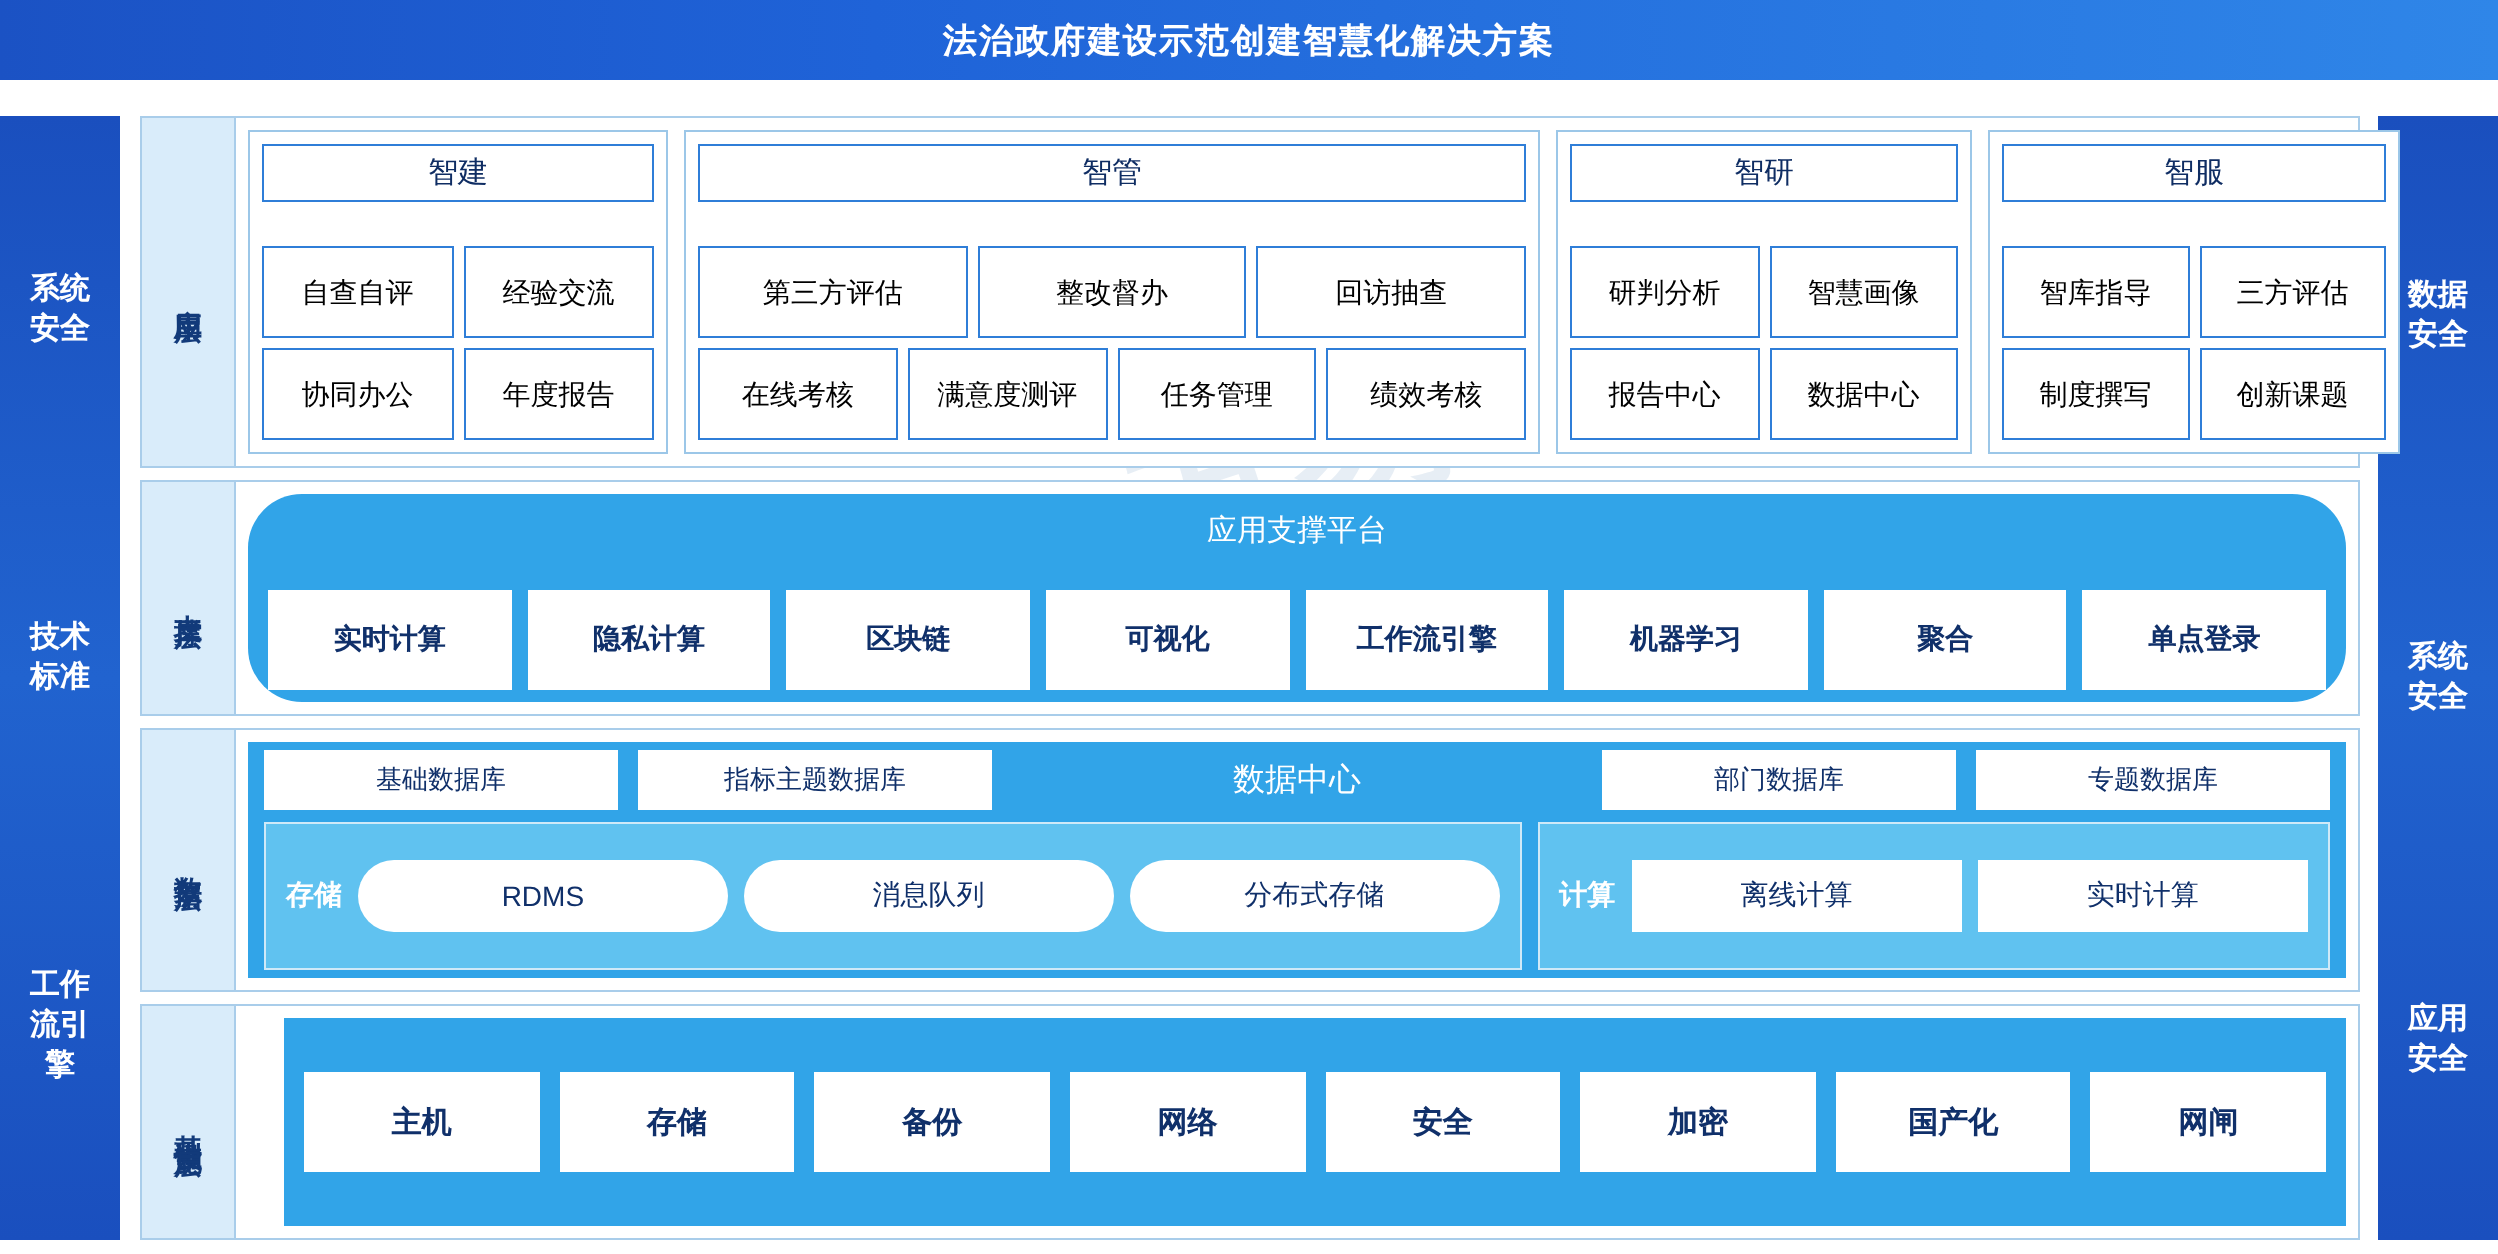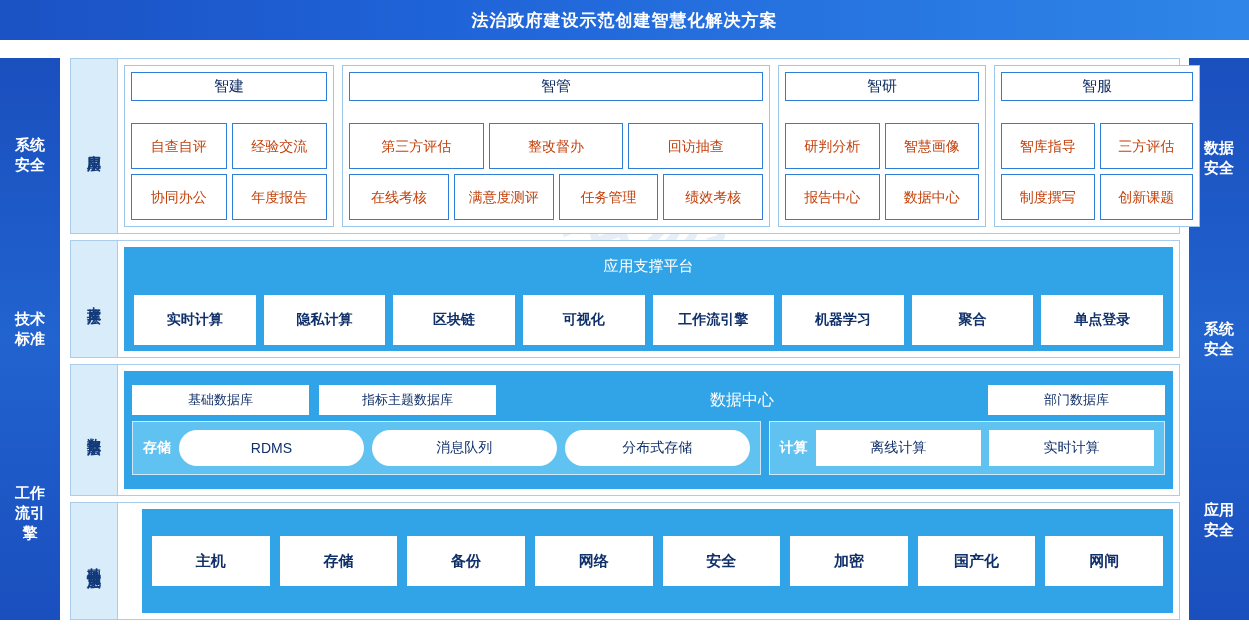--- a/index.html
+++ b/index.html
@@ -113,40 +113,41 @@
     align-items: center;
     justify-content: center;
     background: #ffffff;
   }
   .group-rows { display: flex; flex-direction: column; gap: 5px; flex: 1; }
   .group-row { display: flex; gap: 5px; flex: 1; }
   .cell {
     flex: 1;
     border: 1px solid #2f7ed8;
     background: #ffffff;
-    color: #c2410c;
+    color: #000000;
     font-size: 14px;
     display: flex;
     align-items: center;
     justify-content: center;
     text-align: center;
     line-height: 16px;
     min-height: 44px;
   }
 
   
   #layer-support { top: 240px; height: 118px; }
   .support-inner {
     background: #31a4e8;
     height: 100%;
     box-sizing: border-box;
     padding: 6px 10px;
     display: flex;
     flex-direction: column;
     gap: 16px;
+    border-radius: 27px;
   }
   .support-title {
     color: #ffffff;
     font-size: 15px;
     text-align: center;
     height: 26px;
     line-height: 26px;
   }
   .support-row { display: flex; gap: 8px; flex: 1; }
   .support-cell {
@@ -160,21 +161,21 @@
     align-items: center;
     justify-content: center;
   }
 
   
   #layer-data { top: 364px; height: 132px; }
   .data-inner {
     background: #31a4e8;
     height: 100%;
     box-sizing: border-box;
-    padding: 14px 8px;
+    padding: 4px 8px;
     display: flex;
     flex-direction: column;
     gap: 6px;
   }
   .data-top { display: flex; align-items: center; gap: 10px; height: 30px; }
   .db-cell {
     background: #ffffff;
     color: #10306a;
     font-size: 13px;
     height: 28px;
@@ -384,20 +385,21 @@
     <div class="layer-label">
       <span>数据层</span>
     </div>
     <div class="layer-body">
       <div class="data-inner">
         <div class="data-top">
           <div class="db-cell">基础数据库</div>
           <div class="db-cell">指标主题数据库</div>
           <div class="data-center-title">数据中心</div>
           <div class="db-cell">部门数据库</div>
+          <div class="db-cell">专题数据库</div>
         </div>
         <div class="data-bottom">
           <div class="storage-box">
             <div class="box-label">存储</div>
             <div class="pill">RDMS</div>
             <div class="pill">消息队列</div>
             <div class="pill">分布式存储</div>
           </div>
           <div class="compute-box">
             <div class="box-label">计算</div>

